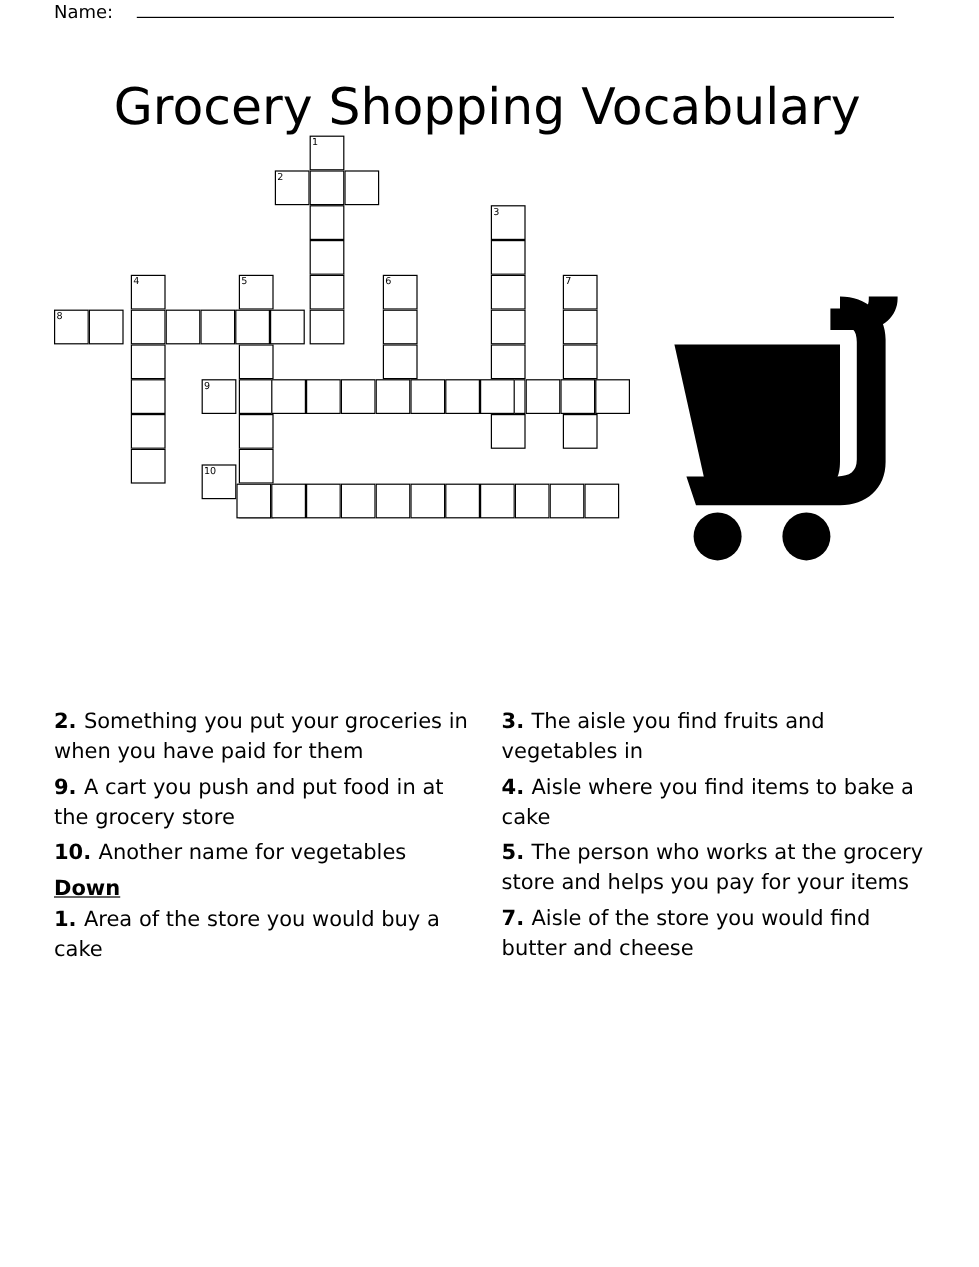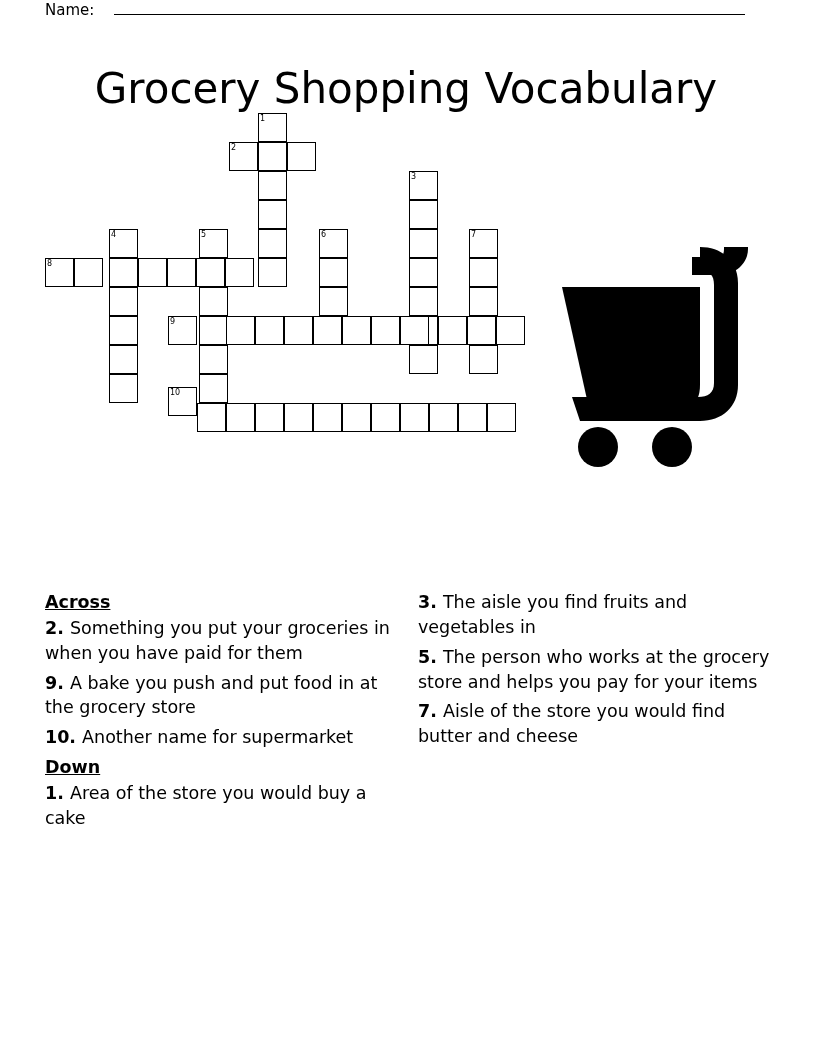--- a/index.html
+++ b/index.html
@@ -222,24 +222,24 @@
     <svg viewBox="0 0 215 230" width="215" height="230" xmlns="http://www.w3.org/2000/svg">
       <path d="M12 42 L150 42 C150 42 150 110 150 140 C150 160 138 168 120 168 L40 168 Z" fill="#000000"></path>
       <path d="M142 30 L168 30 C186 30 198 18 198 4 L198 2 L174 2 L174 4 C174 10 172 12 166 12 L142 12 Z" fill="#000000"></path>
       <path d="M150 2 C172 2 188 16 188 38 L188 140 C188 162 172 176 150 176 L30 176 L22 152 L148 152 C158 152 164 148 164 138 L164 40 C164 30 160 26 150 26 Z" fill="#000000"></path>
       <circle cx="48" cy="202" r="20" fill="#000000"></circle>
       <circle cx="122" cy="202" r="20" fill="#000000"></circle>
     </svg>
   </div>
 
   <div class="clues" id="clues">
-      <p class="clue-head">Across</p>
       <p class="clue"><b>2. </b><span>Something you put your groceries in when you have paid for them</span></p>
-      <p class="clue"><b>9. </b><span>A bake you push and put food in at the grocery store</span></p>
-      <p class="clue"><b>10. </b><span>Another name for supermarket</span></p>
+      <p class="clue"><b>9. </b><span>A cart you push and put food in at the grocery store</span></p>
+      <p class="clue"><b>10. </b><span>Another name for vegetables</span></p>
       <p class="clue-head">Down</p>
       <p class="clue"><b>1. </b><span>Area of the store you would buy a cake</span></p>
       <p class="clue col-break"><b>3. </b><span>The aisle you find fruits and vegetables in</span></p>
+      <p class="clue"><b>4. </b><span>Aisle where you find items to bake a cake</span></p>
       <p class="clue"><b>5. </b><span>The person who works at the grocery store and helps you pay for your items</span></p>
       <p class="clue"><b>7. </b><span>Aisle of the store you would find butter and cheese</span></p>
     </div>
 
 </div>
 
 </body></html>

